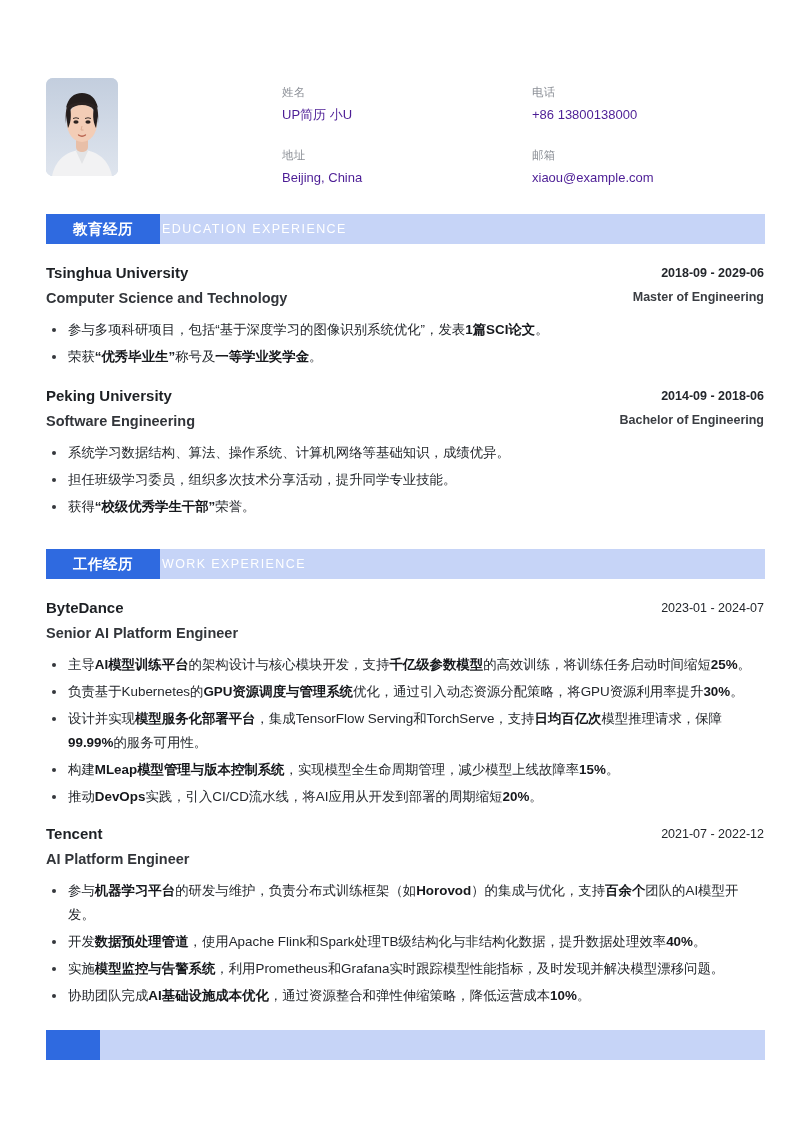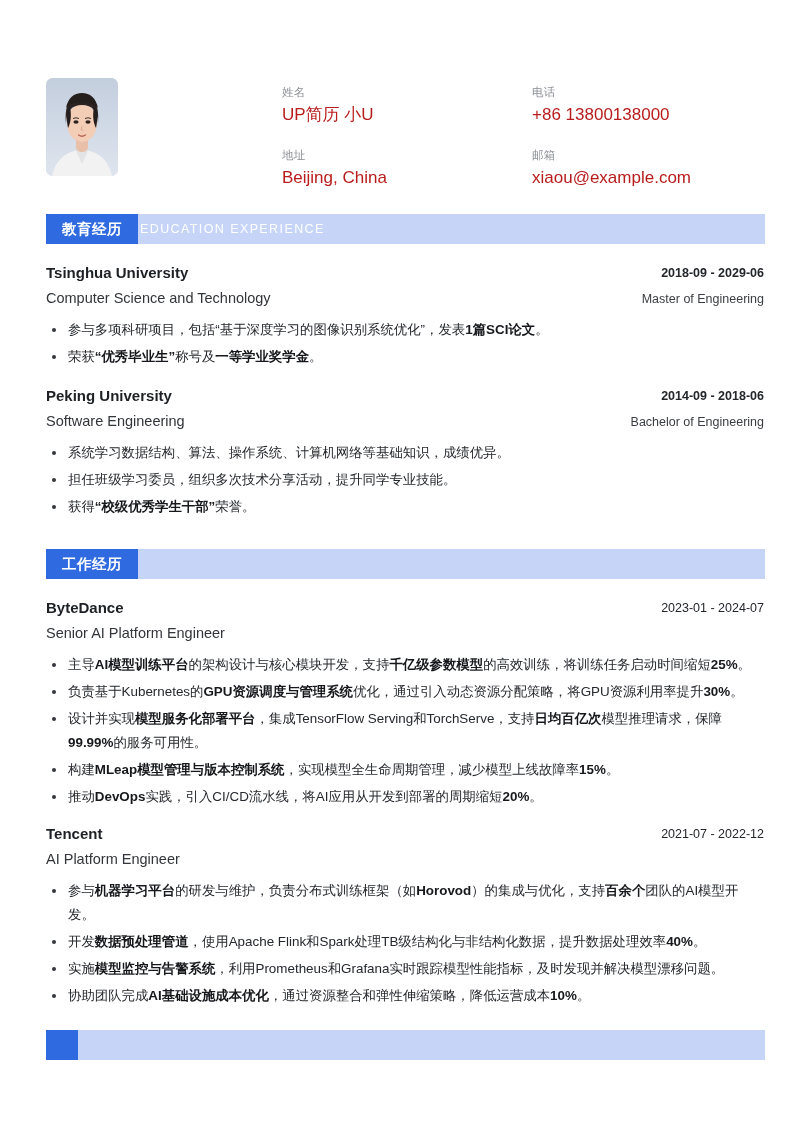--- a/index.html
+++ b/index.html
@@ -49,22 +49,22 @@
 
   .field-label {
     font-size: 11.5px;
     color: #8b8f96;
     line-height: 16px;
     margin-bottom: 4px;
     letter-spacing: .2px;
   }
 
   .field-value {
-    font-size: 17px;
-    color: #b91c1c;
+    font-size: 13px;
+    color: #4c1d95;
     line-height: 21px;
   }
 
   
   .section { padding: 0 36px 0 46px; }
 
   .sec-head {
     display: flex;
     align-items: stretch;
     height: 30px;
@@ -72,21 +72,21 @@
     width: 719px;
     margin-bottom: 18px;
   }
 
   .sec-tag {
     background: #2f6ae0;
     color: #ffffff;
     font-size: 14.5px;
     font-weight: bold;
     line-height: 30px;
-    padding: 0 16px;
+    padding: 0 27px;
     letter-spacing: .5px;
     white-space: nowrap;
   }
 
   .sec-sub {
     color: #ffffff;
     font-size: 12.5px;
     line-height: 30px;
     padding-left: 2px;
     letter-spacing: 1.4px;
@@ -116,22 +116,23 @@
     font-size: 12.5px;
     color: #23262b;
     line-height: 20px;
     white-space: nowrap;
   }
   .date.bold { font-weight: bold; }
 
   .entry-sub {
     display: flex;
     justify-content: space-between;
-    align-items: flex-end;
+    align-items: flex-start;
     margin-top: 3px;
+    font-weight: bold;
   }
 
   .major {
     font-size: 14.5px;
     color: #32353a;
     line-height: 22px;
   }
 
   .degree {
     font-size: 12.5px;
@@ -271,20 +272,21 @@
           <li>系统学习数据结构、算法、操作系统、计算机网络等基础知识，成绩优异。</li>
           <li>担任班级学习委员，组织多次技术分享活动，提升同学专业技能。</li>
           <li>获得<b>“校级优秀学生干部”</b>荣誉。</li>
         </ul>
     </div>
   </div>
 
   <div class="section sec-gap-work">
     <div class="sec-head">
       <div class="sec-tag">工作经历</div>
+      <div class="sec-sub">WORK EXPERIENCE</div>
     </div>
 
     <div class="entry">
       <div class="entry-top">
         <div class="org">ByteDance</div>
         <div class="date">2023-01 - 2024-07</div>
       </div>
       <div class="entry-sub">
         <div class="major">Senior AI Platform Engineer</div>
         <div class="degree"></div>

